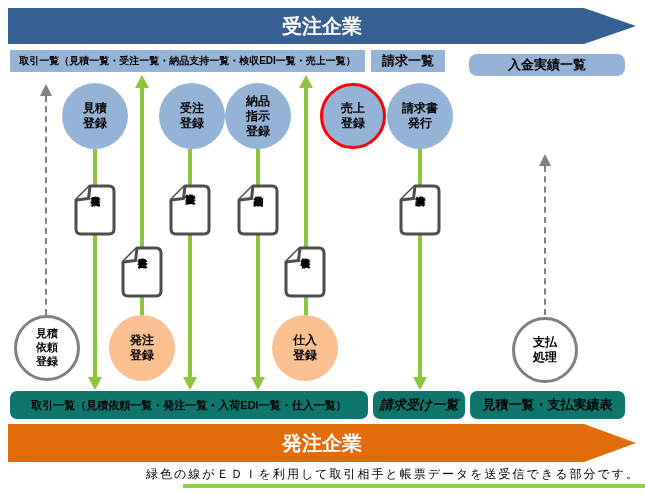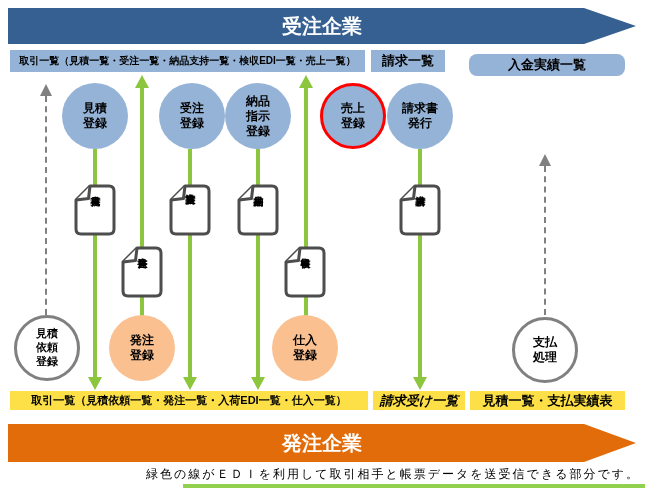--- a/index.html
+++ b/index.html
@@ -11,23 +11,23 @@
             display:flex; align-items:center; justify-content:center;
             color:#ffffff; font-weight:bold; font-size:20px;
             clip-path: polygon(0 0, calc(100% - 52px) 0, 100% 50%, calc(100% - 52px) 100%, 0 100%); }
   .banner.top { top:8px; background:#376092; }
   .banner.bottom { top:424px; height:38px; background:#E36C0A; }
 
   
   .hbox { position:absolute; height:22px; background:#95B3D7; color:#000;
           display:flex; align-items:center; justify-content:center;
           font-weight:bold; white-space:nowrap; }
-  .fbox { position:absolute; height:19px; background:#fde047; color:#000;
+  .fbox { position:absolute; height:28px; background:#0f766e; color:#000;
           display:flex; align-items:center; justify-content:center;
-          font-weight:bold; white-space:nowrap; }
+          font-weight:bold; white-space:nowrap;border-radius:7px; }
 
   
   .vline { position:absolute; width:4px; background:#8CC63E; z-index:1; }
   .head-down { position:absolute; width:0; height:0; z-index:1;
                border-left:7px solid transparent; border-right:7px solid transparent;
                border-top:13px solid #8CC63E; }
   .head-up   { position:absolute; width:0; height:0; z-index:1;
                border-left:7px solid transparent; border-right:7px solid transparent;
                border-bottom:13px solid #8CC63E; }
   .dash { position:absolute; width:0; border-left:2px dashed #808080; z-index:1; }

